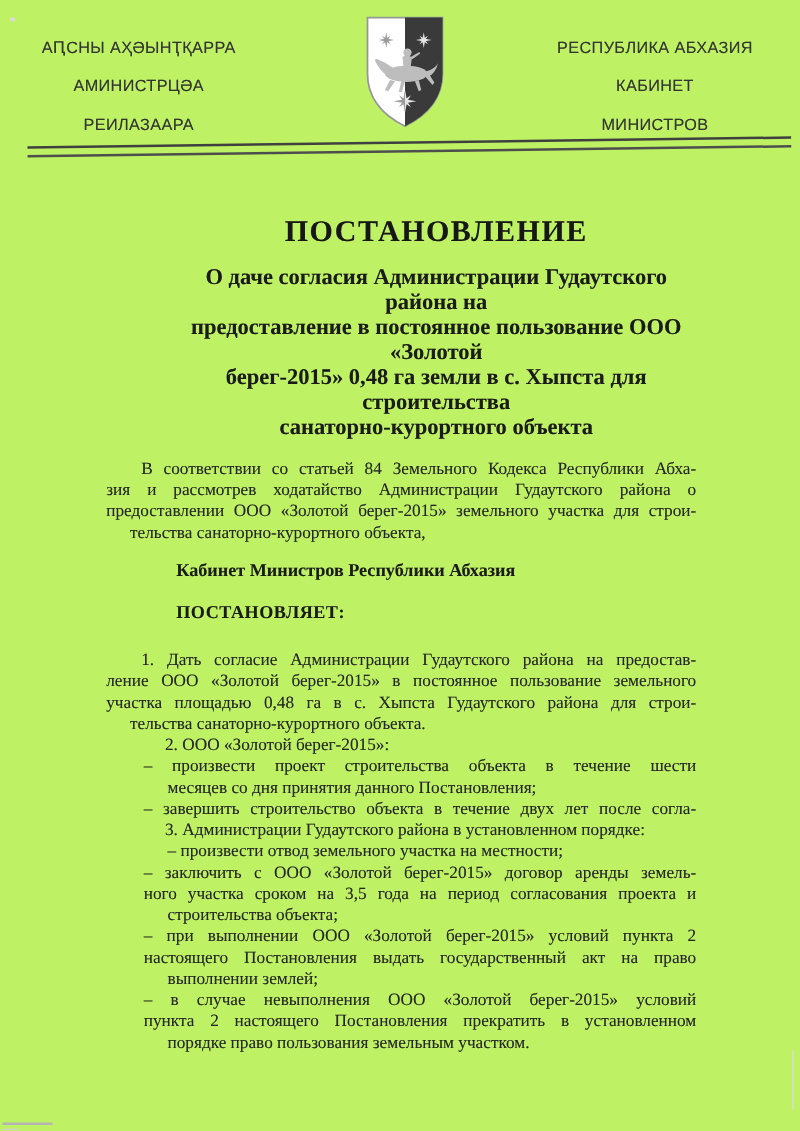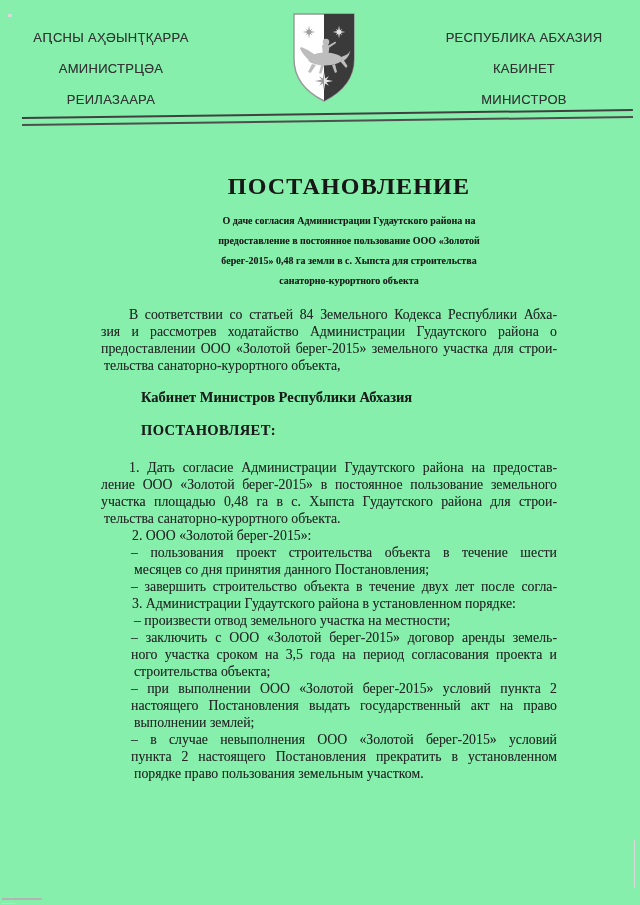--- a/index.html
+++ b/index.html
@@ -3,21 +3,21 @@
 <meta charset="utf-8">
 <style>
   html,body{margin:0;padding:0;}
   body{
     width:640px;height:905px;
     background:#e9e9e9;
     font-family:"Liberation Serif","DejaVu Serif",serif;
   }
   .page{
     position:relative;width:640px;height:905px;overflow:hidden;
-    background:#86efac;color:#262626;
+    background:#bef264;color:#262626;
   }
   
   .hdr-block{
     position:absolute;top:22px;text-align:center;
     font-family:"Liberation Sans","DejaVu Sans",sans-serif;
     font-size:13px;line-height:31px;color:#343434;letter-spacing:.3px;
     text-shadow:0 0 .4px rgba(0,0,0,.35);
   }
   .hdr-left{left:10px;width:202px;}
   .hdr-right{left:418px;width:212px;}
@@ -32,30 +32,30 @@
        font-size:13.8px;line-height:17px;
        text-shadow:0 0 .35px rgba(0,0,0,.3);}
   .doc-title{
     padding-left:56px;text-align:center;
     font-size:24px;line-height:20px;font-weight:bold;color:#171717;
     letter-spacing:1.2px;margin-bottom:15px;
   }
   .subject{padding-left:56px;margin-bottom:15px;}
   .subject .s-line{
     text-align:center;font-weight:bold;color:#1b1b1b;
-    font-size:10px;line-height:20px;
+    font-size:18px;line-height:20px;
   }
   .heading{
     padding-left:56px;text-align:left;font-weight:bold;color:#1b1b1b;
     font-size:14.5px;line-height:17px;
   }
   .authority{margin-top:15px;}
   .resolves{margin-top:16px;letter-spacing:.4px;}
   .items{margin-top:20px;}
-  .p-line{text-align:justify;text-align-last:justify;margin-left:16px;}
+  .p-line{text-align:justify;text-align-last:justify;}
   .p-last{text-align:justify;text-align-last:left;margin-left:19px;}
   .indent{padding-left:28px;}
   .dash-block{margin-left:30px;}
   
   .art{position:absolute;}
   .art-tl{left:8px;top:14px;width:4px;height:3px;background:#d9d9d9;}
   .art-bl1{left:2px;top:898px;width:40px;height:2px;background:#b4b4b4;}
   .art-bl2{left:2px;top:903px;width:13px;height:1px;background:#d2d2d2;}
   .art-r{left:634px;top:840px;width:1px;height:48px;background:#dcdcdc;}
 </style>
@@ -150,21 +150,21 @@
         <div class="p-line">ление ООО «Золотой берег-2015» в постоянное пользование земельного</div>
         <div class="p-line">участка площадью 0,48 га в с. Хыпста Гудаутского района для строи-</div>
         <div class="p-last">тельства санаторно-курортного объекта.</div>
       </div>
 
       <div>
         <div class="p-last indent">2. ООО «Золотой берег-2015»:</div>
       </div>
 
       <div class="dash-block">
-        <div class="p-line">– пользования проект строительства объекта в течение шести</div>
+        <div class="p-line">– произвести проект строительства объекта в течение шести</div>
         <div class="p-last">месяцев со дня принятия данного Постановления;</div>
       </div>
 
       <div class="dash-block">
         <div class="p-line">– завершить строительство объекта в течение двух лет после согла-</div>
       </div>
 
       <div>
         <div class="p-last indent">3. Администрации Гудаутского района в установленном порядке:</div>
       </div>

